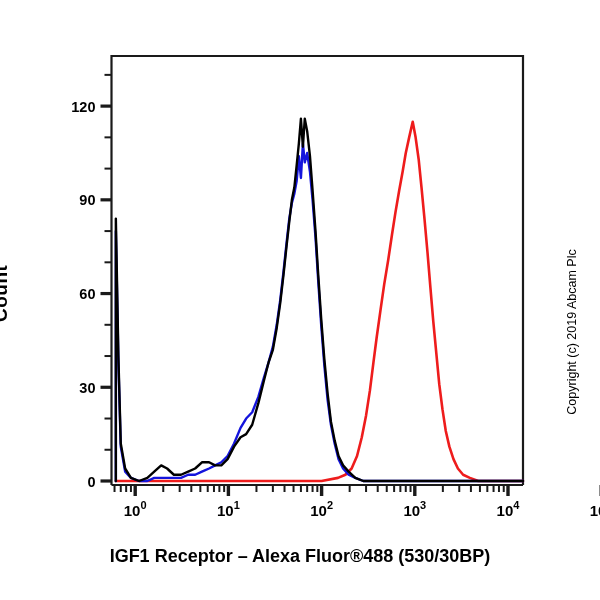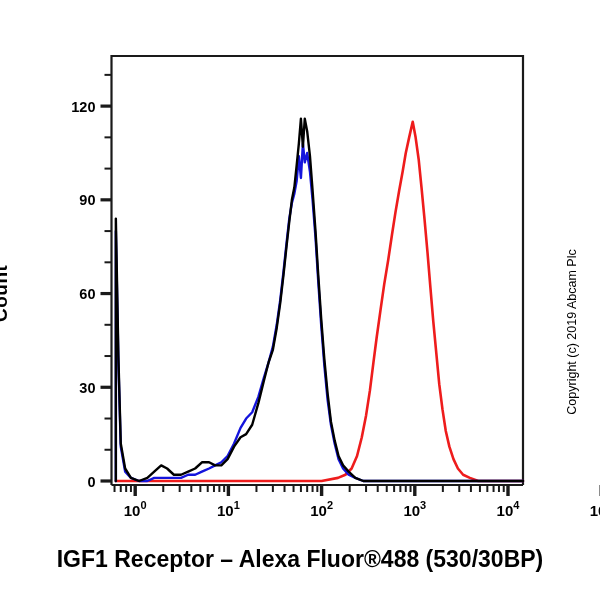--- a/index.html
+++ b/index.html
@@ -38,21 +38,21 @@
     letter-spacing: 0.5px;
     transform: rotate(-90deg);
     transform-origin: 30px 60px;
     text-align: center;
   }
   #x-axis-title {
     left: 0px;
     top: 546px;
     width: 600px;
     text-align: center;
-    font-size: 23px;
+    font-size: 18px;
   }
   #copyright {
     position: absolute;
     left: 460px;
     top: 322px;
     width: 230px;
     font-size: 12.5px;
     color: #000000;
     transform: rotate(-90deg);
     transform-origin: 115px 10px;

